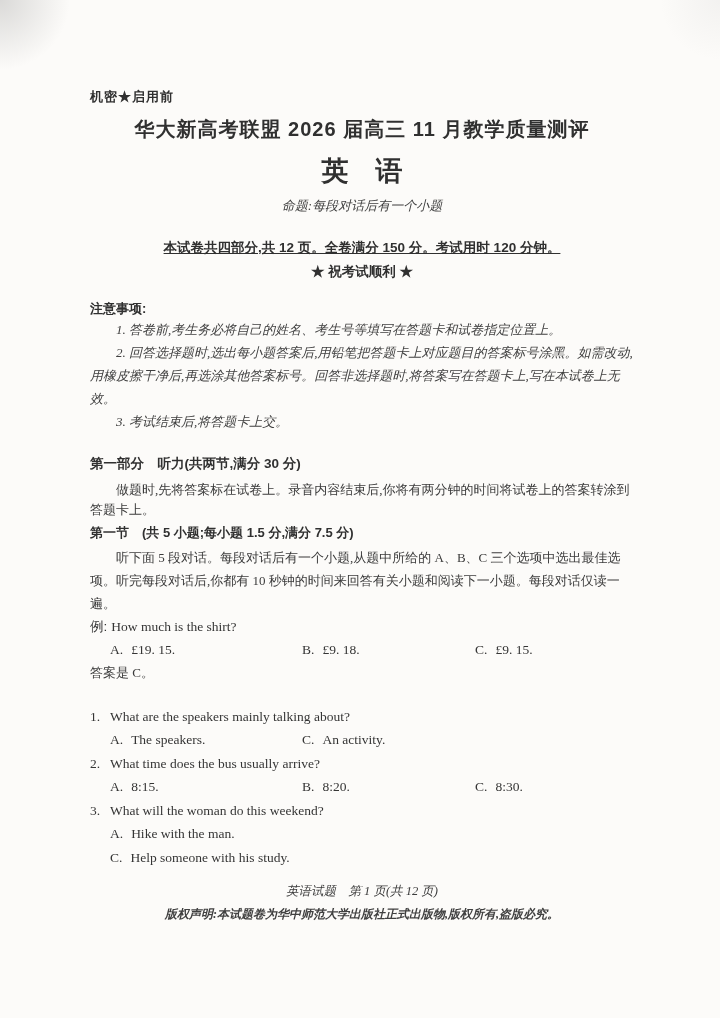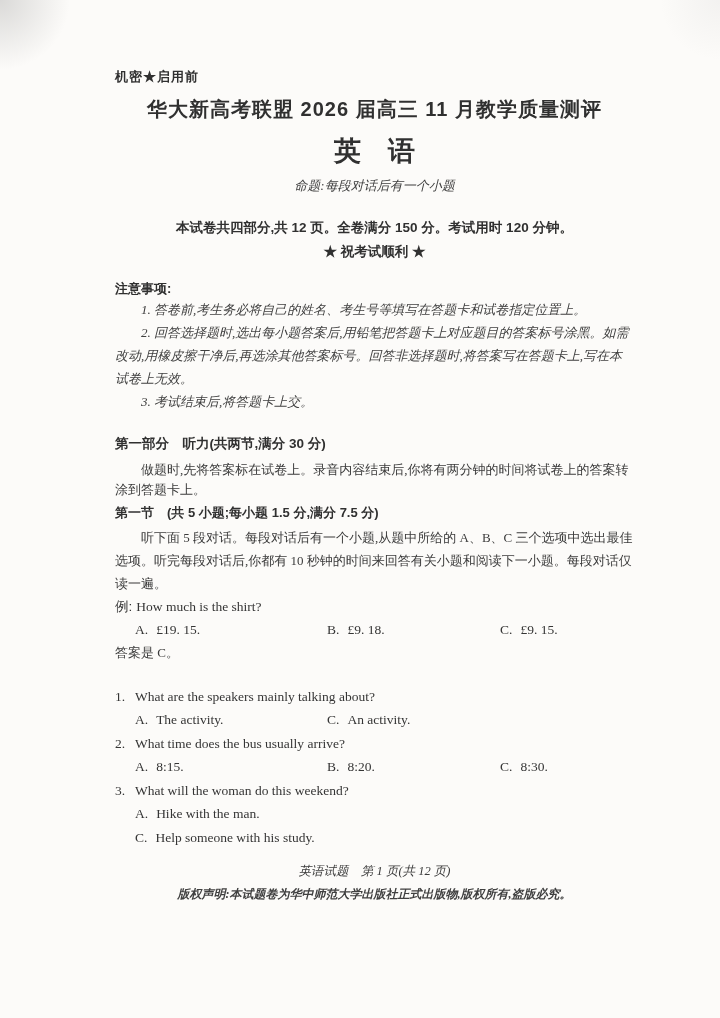--- a/index.html
+++ b/index.html
@@ -8,32 +8,32 @@
     position:relative;
     width:720px; height:1018px;
     margin:0 auto;
     background:
       radial-gradient(circle at 0% 0%, rgba(130,130,130,0.28), rgba(130,130,130,0.0) 70px),
       radial-gradient(circle at 100% 0%, rgba(160,160,160,0.10), rgba(160,160,160,0.0) 60px),
       linear-gradient(#fcfbf9, #fcfbf9);
     color:#3b3b3b;
     overflow:hidden;
   }
-  .content { padding:68px 86px 0 90px;margin-left:25px; }
+  .content { padding:88px 86px 0 90px; }
 
   .zh-hei  { font-family:"Liberation Sans", sans-serif; font-weight:700; color:#303030; }
   .zh-song { font-family:"Liberation Serif", serif; color:#3b3b3b; }
   .kai     { font-family:"Liberation Serif", serif; font-style:italic; color:#404040; }
   .en      { font-family:"Liberation Serif", serif; color:#353535; }
 
   .secrecy { font-size:13px; letter-spacing:1px; }
   .title   { font-size:20px; text-align:center; margin-top:10px; letter-spacing:1px; }
   .subject { font-size:27px; text-align:center; margin-top:10px; line-height:36px; }
   .setter  { font-size:13px; text-align:center; margin-top:8px; }
-  .info    { font-size:13.5px; text-align:center; margin-top:22px; line-height:21px; }
+  .info    { font-size:13.5px; text-align:center; margin-top:22px; line-height:21px;text-decoration:underline; }
   .wish    { font-size:13.5px; text-align:center; margin-top:3px; line-height:21px; }
 
   .notice-heading { font-size:13px; margin-top:17px; line-height:19px; }
   .notice-item { margin:0; font-size:13px; line-height:23px; text-indent:2em; }
 
   .part-heading    { font-size:13.5px; margin-top:20px; line-height:21px; }
   .para            { margin:6px 0 0 0; font-size:13px; line-height:20px; text-indent:2em; }
   .section-heading { font-size:13px; margin-top:2px; line-height:21px; }
   .para2           { margin:3px 0 0 0; font-size:13px; line-height:23px; text-indent:2em; }
 
@@ -103,21 +103,21 @@
 
     <div class="answer zh-song">答案是 C。</div>
 
     <div class="questions">
 
       <div class="qline">
         <span class="qnum en">1.</span>
         <span class="en">What are the speakers mainly talking about?</span>
       </div>
       <div class="options-grid en">
-        <span class="option"><span class="opt-letter">A.</span><span>The activity.</span></span>
+        <span class="option"><span class="opt-letter">A.</span><span>The speakers.</span></span>
         <span class="option"><span class="opt-letter">C.</span><span>An activity.</span></span>
       </div>
 
       <div class="qline">
         <span class="qnum en">2.</span>
         <span class="en">What time does the bus usually arrive?</span>
       </div>
       <div class="options-grid en">
         <span class="option"><span class="opt-letter">A.</span><span>8:15.</span></span>
         <span class="option"><span class="opt-letter">B.</span><span>8:20.</span></span>

